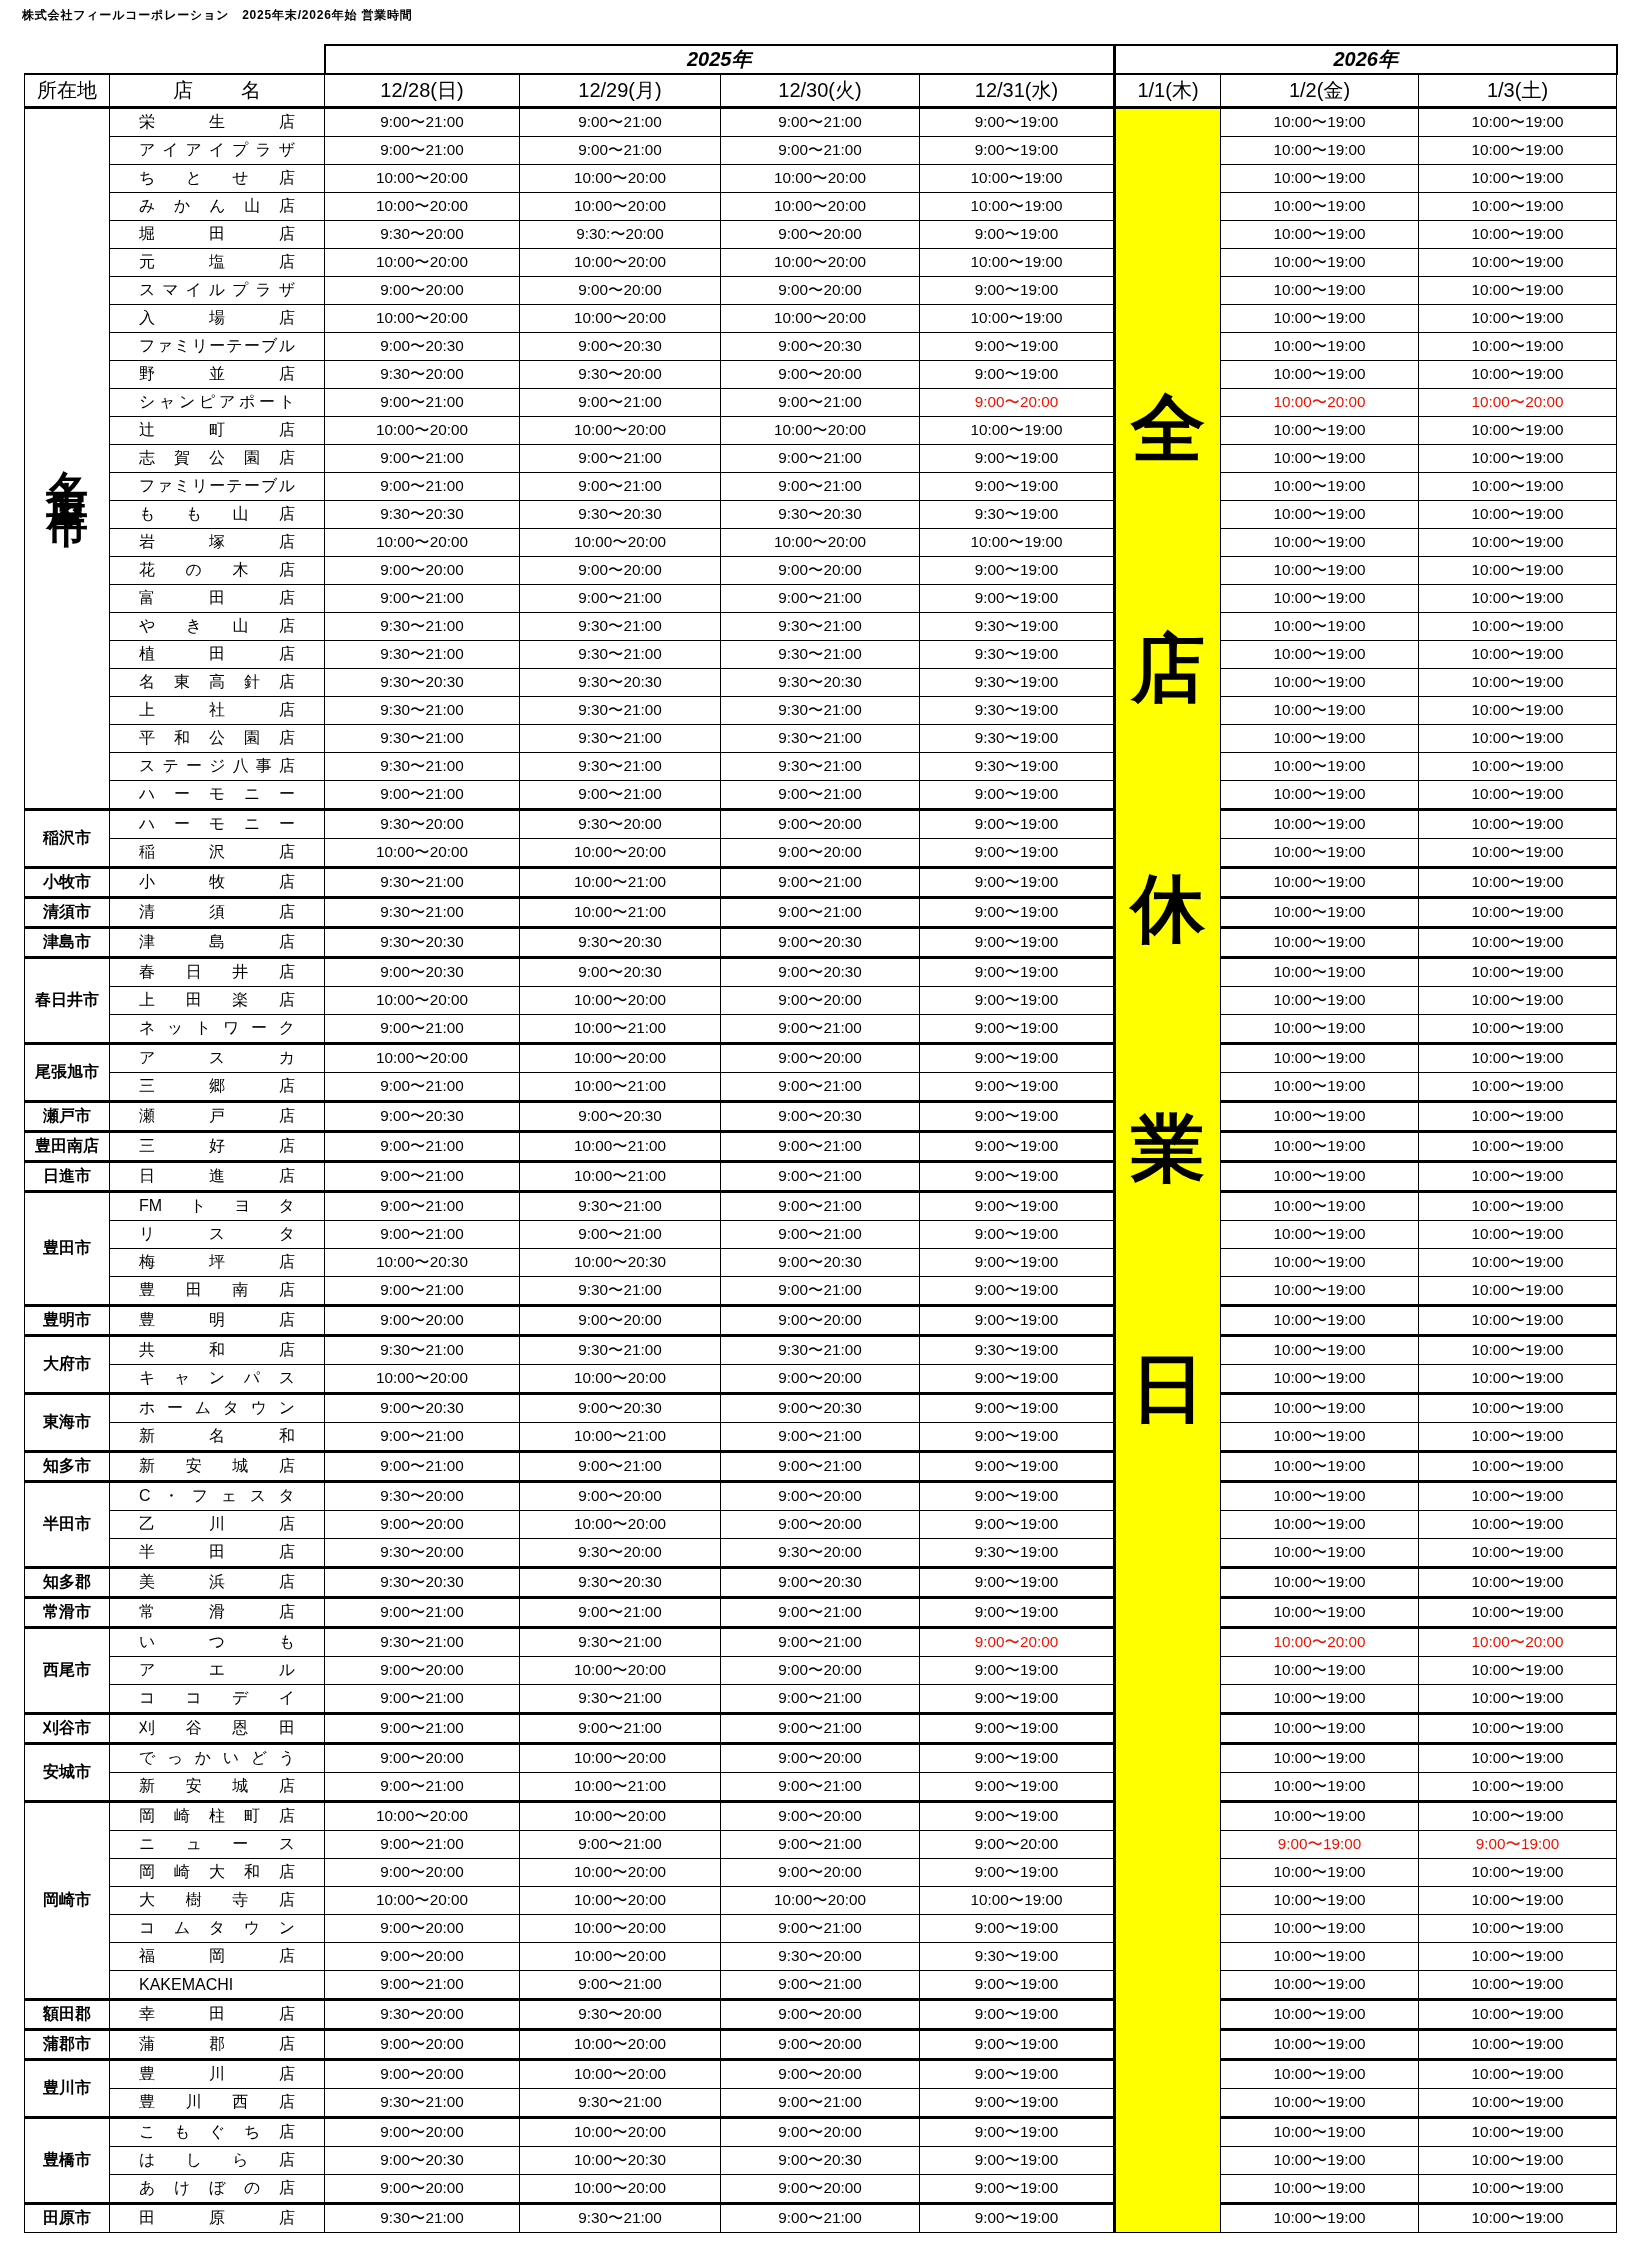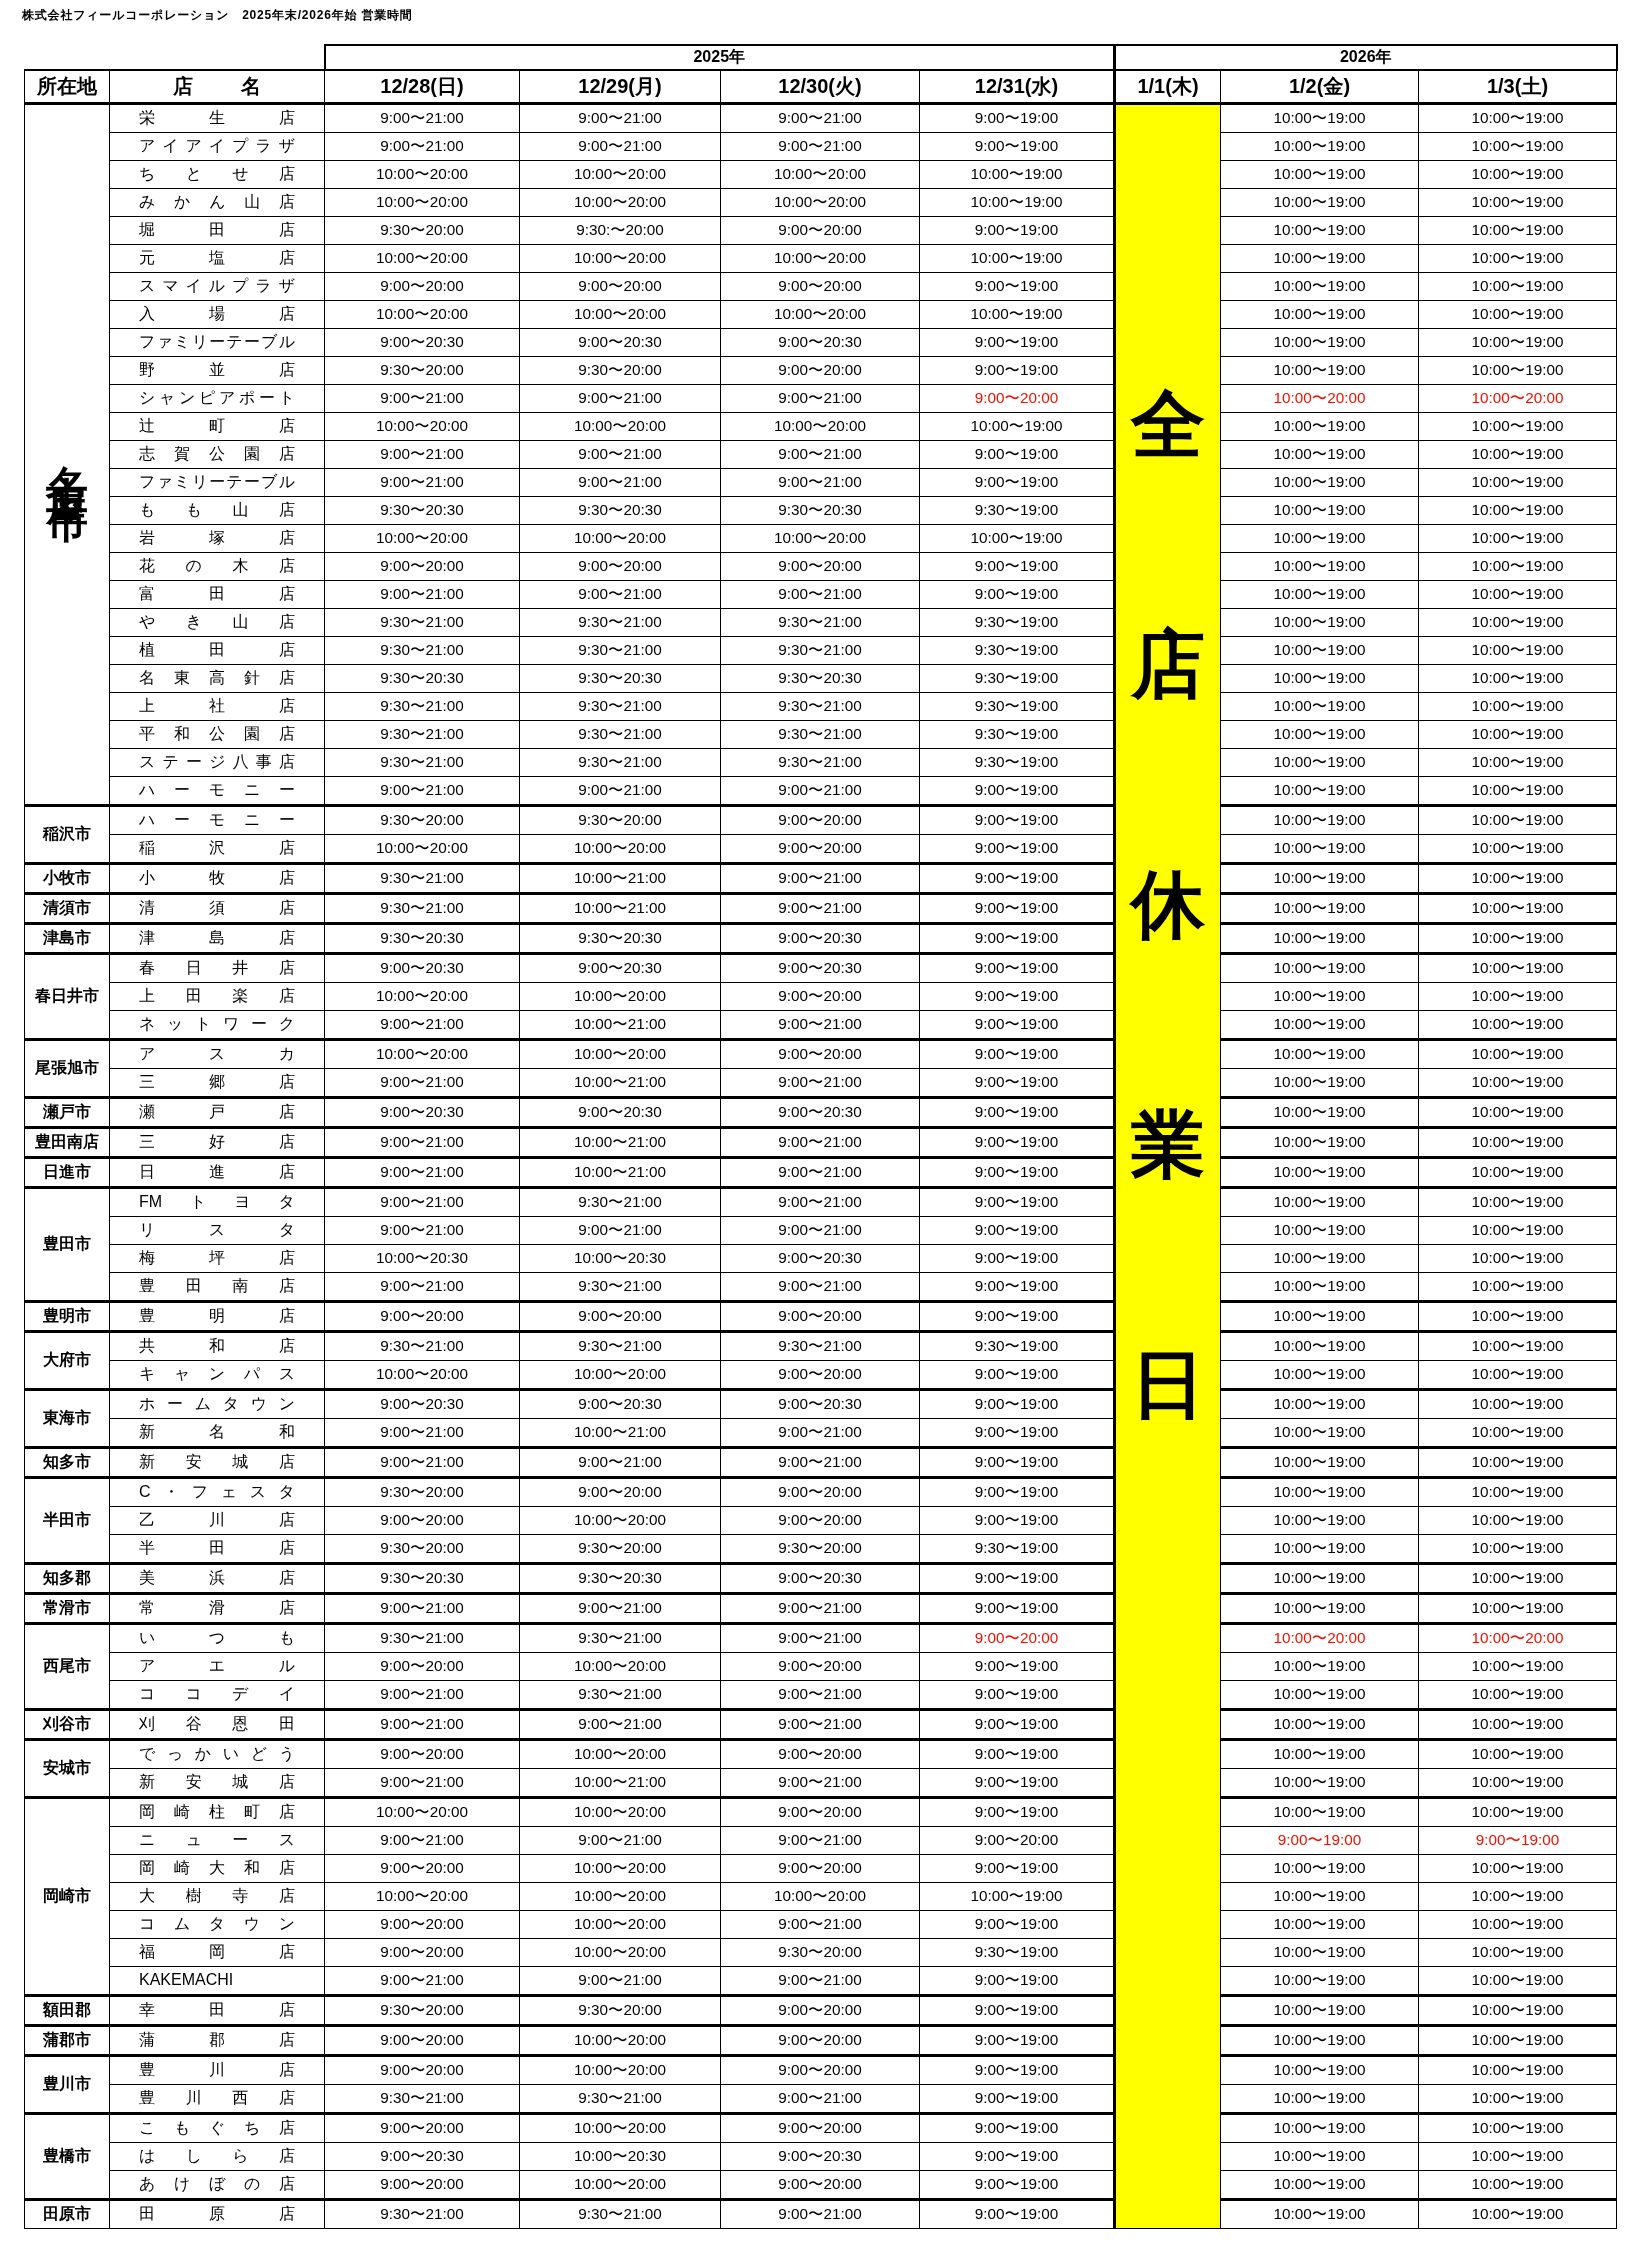--- a/index.html
+++ b/index.html
@@ -1,22 +1,22 @@
 <!DOCTYPE html>
 <html style="font-size:13px"><head>
 <meta charset="utf-8">
 <style>
   html,body{margin:0;padding:0;background:#fff;}
   body{width:1626px;height:2261px;position:relative;font-family:"Liberation Sans",sans-serif;color:#000;}
   .title{position:absolute;left:22px;top:6.5px;font-size:12px;font-weight:600;letter-spacing:0.8px;}
   table{position:absolute;left:24px;top:44px;border-collapse:collapse;table-layout:fixed;}
   th,td{border:1.6px solid #000;padding:0;text-align:center;vertical-align:middle;overflow:hidden;}
   .spacer{border:none;background:#fff;}
-  .year-row th{height:22.6px;font-size:16px;font-weight:bold;border-width:2.4px;}
-  .date-row th{height:31px;font-size:20px;font-weight:bold;border-top:2.4px solid #000;border-bottom:2.4px solid #000;}
+  .year-row th{height:22.6px;font-size:20px;font-weight:bold;border-width:2.4px;font-style:italic;}
+  .date-row th{height:31px;font-size:20px;font-weight:normal;border-top:2.4px solid #000;border-bottom:2.4px solid #000;}
   .loc-h{font-size:16px;}
   .store-h{text-align:justify;text-align-last:justify;text-justify:inter-character;padding:0 63px;}
   .year-split{border-left:3.2px solid #000 !important;border-radius:7px;}
   tbody td{height:27px;font-size:15.3px;background:#fff;}
   tbody tr.gs td{border-top:3.2px solid #000;}
   td.store{text-align:justify;text-align-last:justify;text-justify:inter-character;padding:0 29px;font-size:16px;}
   td.city{font-size:16px;font-weight:600;}
   .city-v{writing-mode:vertical-rl;text-orientation:upright;margin:0 auto;font-size:42px;font-weight:600;letter-spacing:11.3px;line-height:1.0;}
   td.closed-cell{background:#ffff00;border-left:3.2px solid #000;vertical-align:top;}
   .closed-chars{display:flex;flex-direction:column;align-items:center;padding-top:283px;gap:166px;font-size:74px;font-weight:600;line-height:1;}

